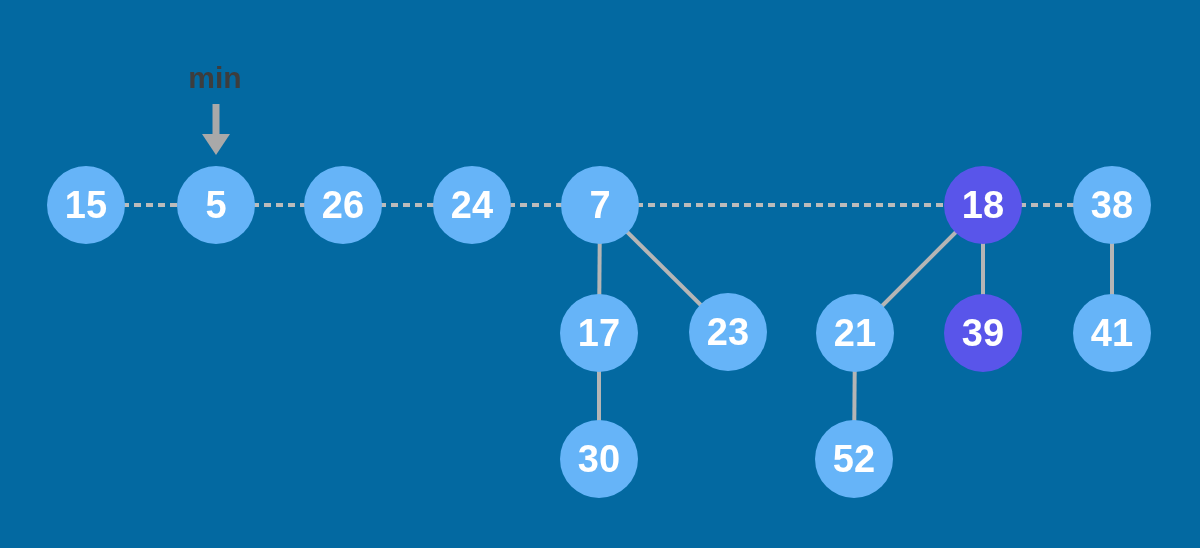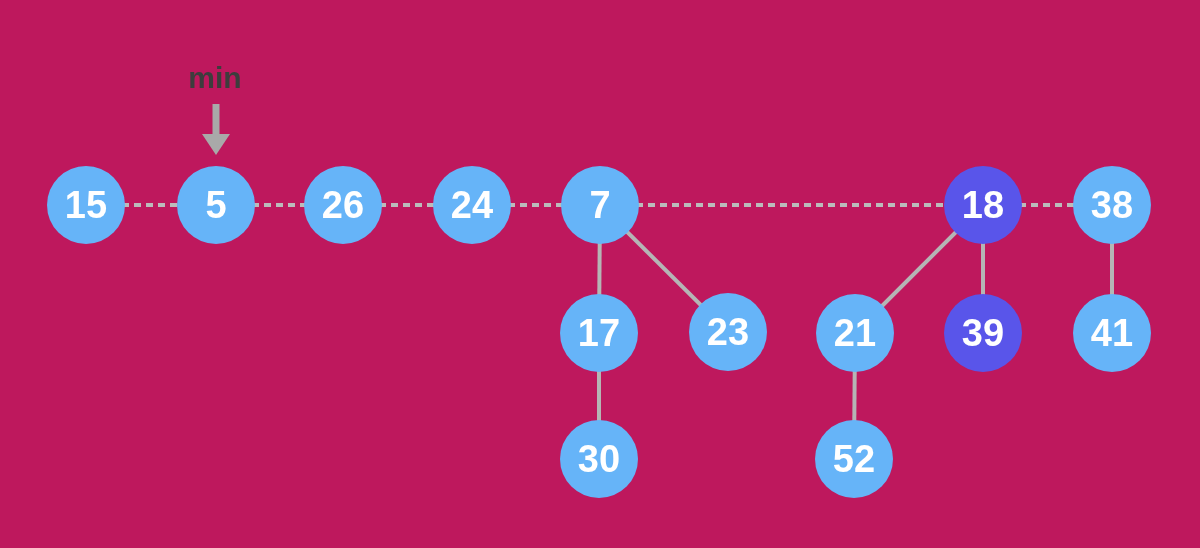--- a/index.html
+++ b/index.html
@@ -4,21 +4,21 @@
 <style>
   html, body {
     margin: 0;
     padding: 0;
     background: #ffffff;
   }
   .stage {
     position: relative;
     width: 1200px;
     height: 548px;
-    background: #be185d;
+    background: #0369a1;
     overflow: hidden;
     font-family: "Liberation Sans", sans-serif;
   }
   svg {
     display: block;
   }
   .node-value {
     font-family: "Liberation Sans", sans-serif;
     font-weight: bold;
   }

